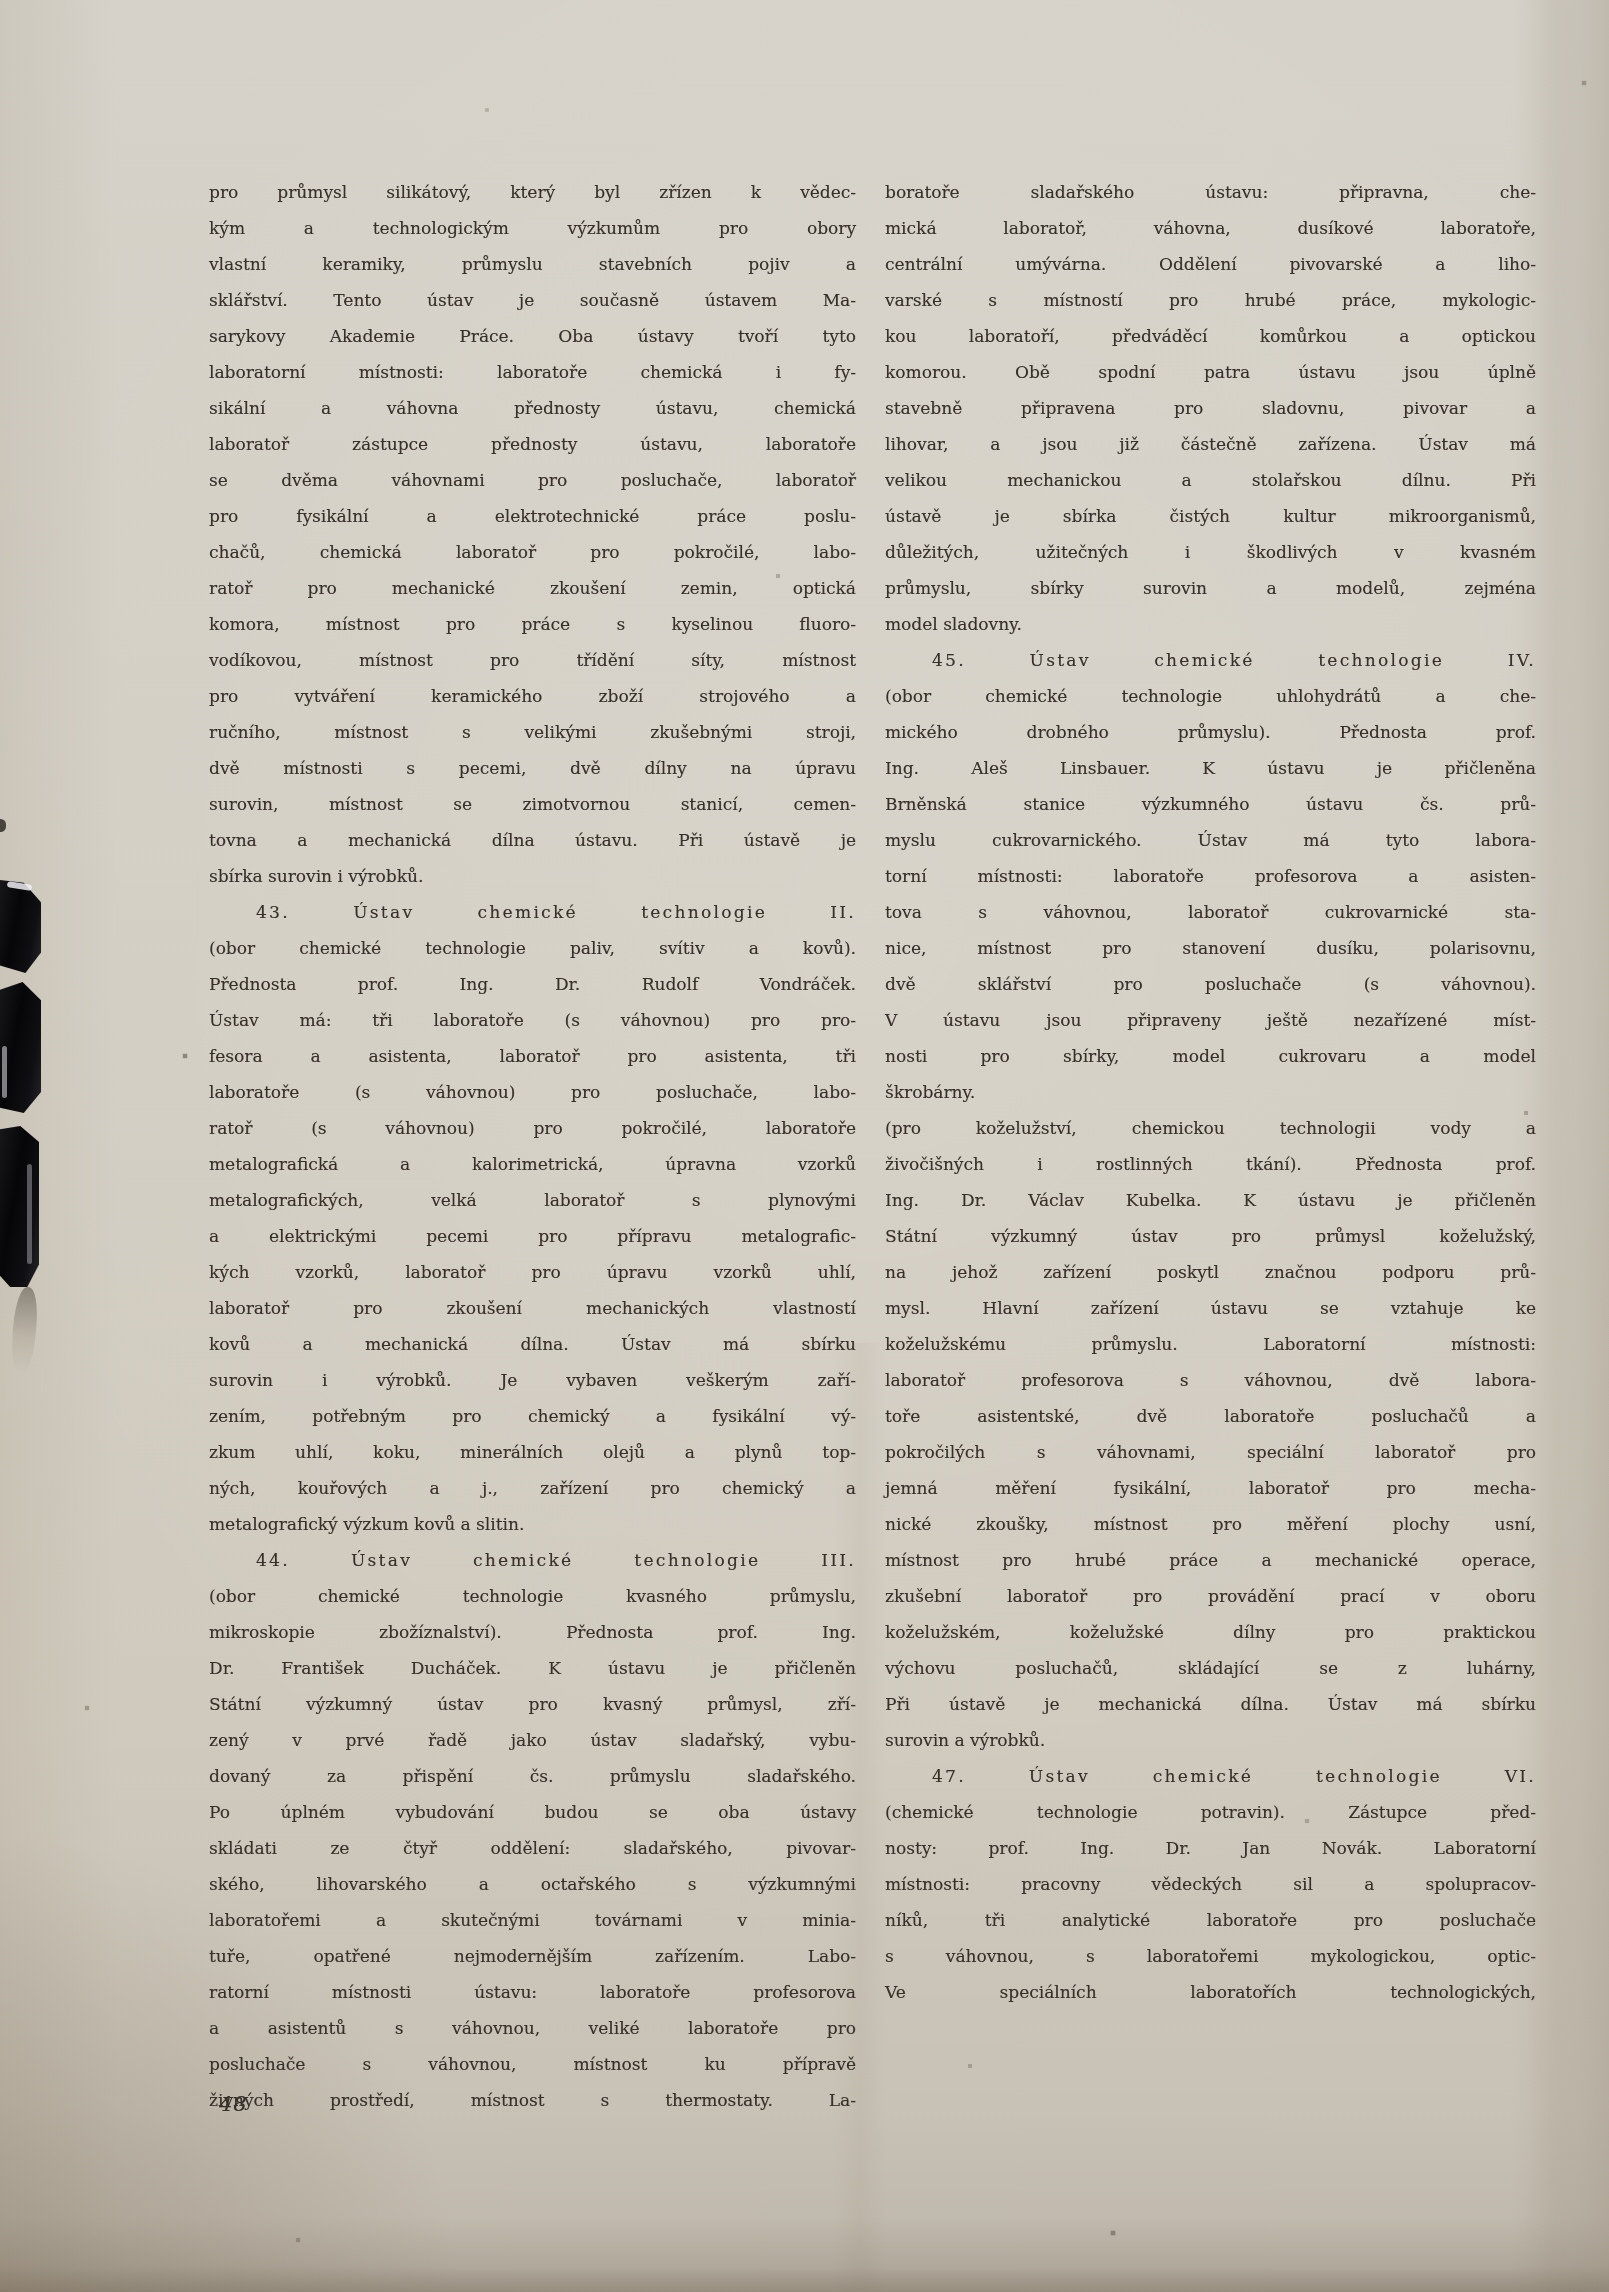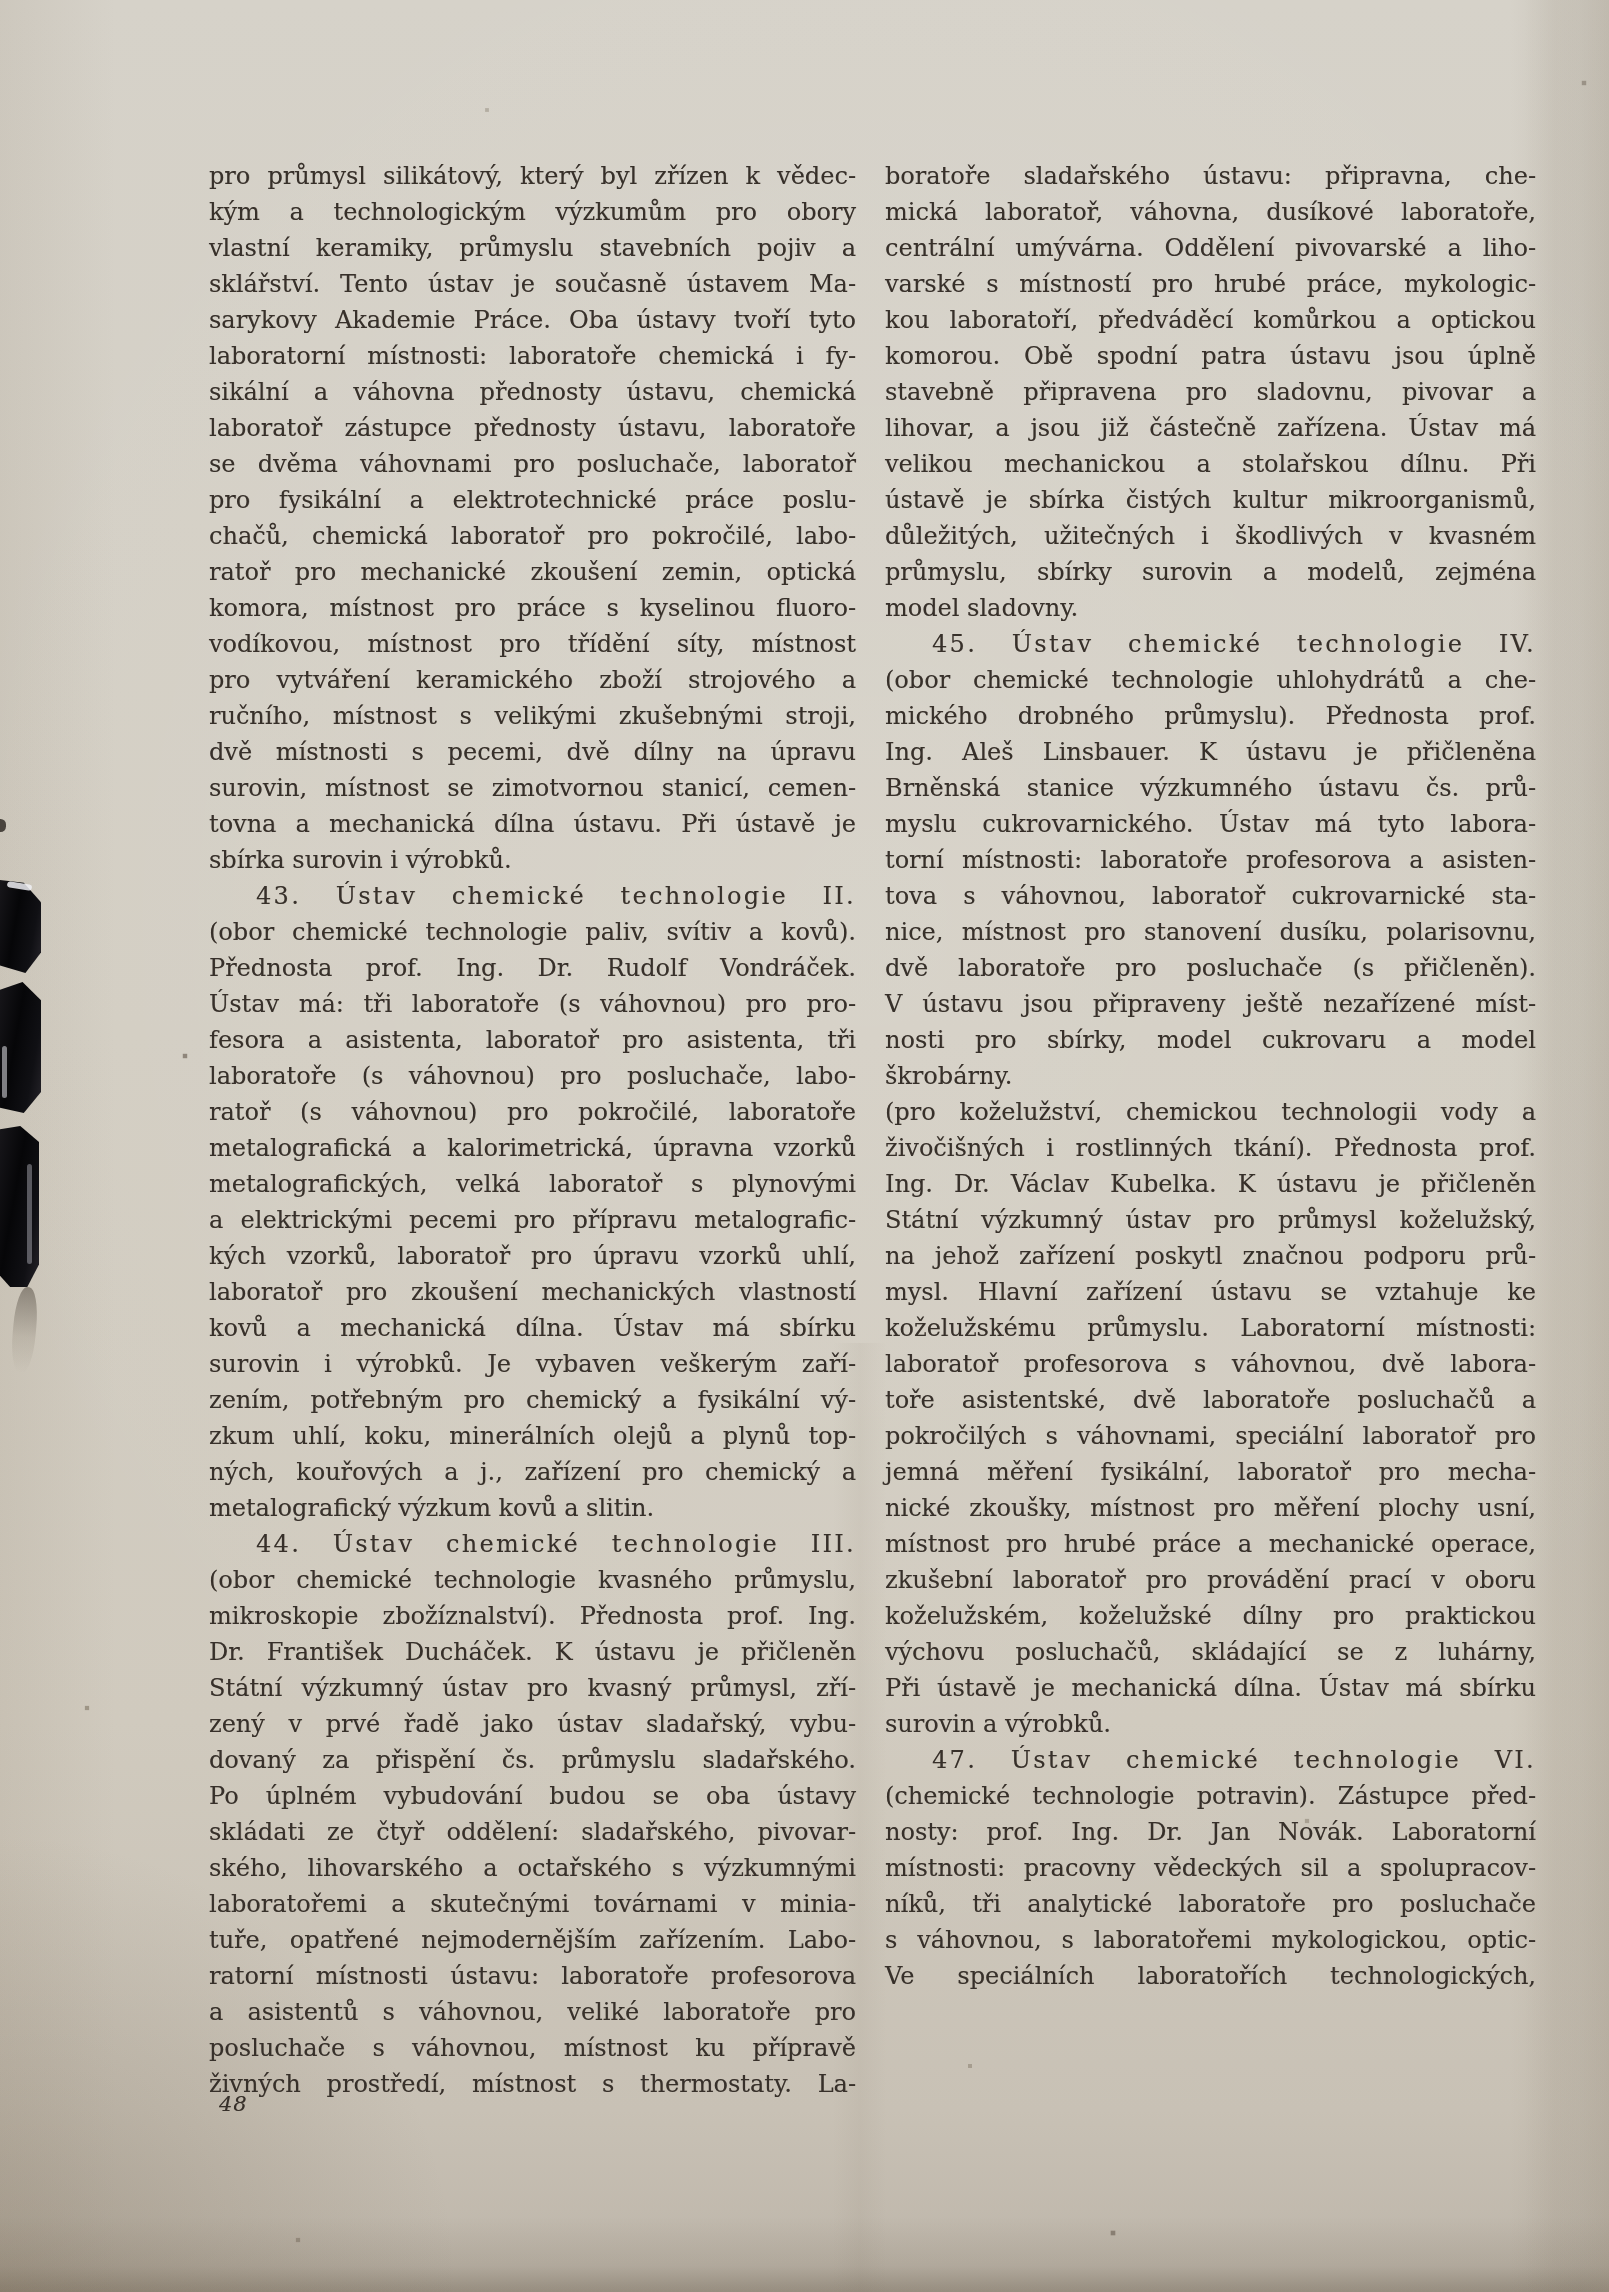--- a/index.html
+++ b/index.html
@@ -44,21 +44,21 @@
   .clip.c{top:1126px;width:39px;height:161px;clip-path:polygon(0 2%,52% 0,100% 10%,100% 86%,70% 100%,26% 100%,0 93%);}
   .clip-hl{position:absolute;pointer-events:none;}
   .clip-hl.h1{left:7.2px;top:883px;width:25px;height:6.3px;background:rgba(240,240,244,0.85);transform:rotate(9deg);border-radius:3.6px;}
   .clip-hl.h2{left:1.8px;top:1046px;width:5.4px;height:52px;background:rgba(225,225,232,0.55);border-radius:2.7px;}
   .clip-hl.h3{left:27px;top:1164px;width:4.5px;height:100px;background:rgba(205,205,214,0.40);border-radius:2.7px;}
   .clip-dot{position:absolute;left:0;top:819px;width:6.3px;height:12.5px;background:rgba(40,35,30,0.8);border-radius:0 5.4px 5.4px 0;}
   .clip-smudge{position:absolute;left:12.5px;top:1287px;width:23px;height:86px;border-radius:45%;
     background:linear-gradient(to bottom, rgba(88,80,70,0.55), rgba(120,110,95,0.18) 58%, rgba(120,110,95,0) 100%);
     transform:rotate(5deg);}
   
-  .col{position:absolute;top:158px;font-size:24px;line-height:36px;
+  .col{position:absolute;top:174px;font-size:17px;line-height:36px;
     text-rendering:optimizeLegibility;
     text-shadow:0.3px 0.3px 0.5px rgba(56,49,42,0.35);}
   .col.left{left:209px;width:647px;}
   .col.right{left:885px;width:651px;}
   .line{height:36px;text-align:justify;text-align-last:justify;}
   .line.h{text-indent:47px;letter-spacing:2.3px;}
   .line.e{text-align-last:left;}
   .pageno{position:absolute;left:219px;top:2092px;font-size:21px;font-style:italic;letter-spacing:0.9px;
     text-shadow:0.3px 0.3px 0.5px rgba(56,49,42,0.35);}
 </style>
@@ -152,21 +152,21 @@
       <div class="line e">model sladovny.</div>
       <div class="line h">45. Ústav chemické technologie IV.</div>
       <div class="line">(obor chemické technologie uhlohydrátů a che-</div>
       <div class="line">mického drobného průmyslu). Přednosta prof.</div>
       <div class="line">Ing. Aleš Linsbauer. K ústavu je přičleněna</div>
       <div class="line">Brněnská stanice výzkumného ústavu čs. prů-</div>
       <div class="line">myslu cukrovarnického. Ústav má tyto labora-</div>
       <div class="line">torní místnosti: laboratoře profesorova a asisten-</div>
       <div class="line">tova s váhovnou, laboratoř cukrovarnické sta-</div>
       <div class="line">nice, místnost pro stanovení dusíku, polarisovnu,</div>
-      <div class="line">dvě laboratoře pro posluchače (s přičleněn).</div>
+      <div class="line">dvě sklářství pro posluchače (s váhovnou).</div>
       <div class="line">V ústavu jsou připraveny ještě nezařízené míst-</div>
       <div class="line">nosti pro sbírky, model cukrovaru a model</div>
       <div class="line e">škrobárny.</div>
       <div class="line">(pro koželužství, chemickou technologii vody a</div>
       <div class="line">živočišných i rostlinných tkání). Přednosta prof.</div>
       <div class="line">Ing. Dr. Václav Kubelka. K ústavu je přičleněn</div>
       <div class="line">Státní výzkumný ústav pro průmysl koželužský,</div>
       <div class="line">na jehož zařízení poskytl značnou podporu prů-</div>
       <div class="line">mysl. Hlavní zařízení ústavu se vztahuje ke</div>
       <div class="line">koželužskému průmyslu. Laboratorní místnosti:</div>

